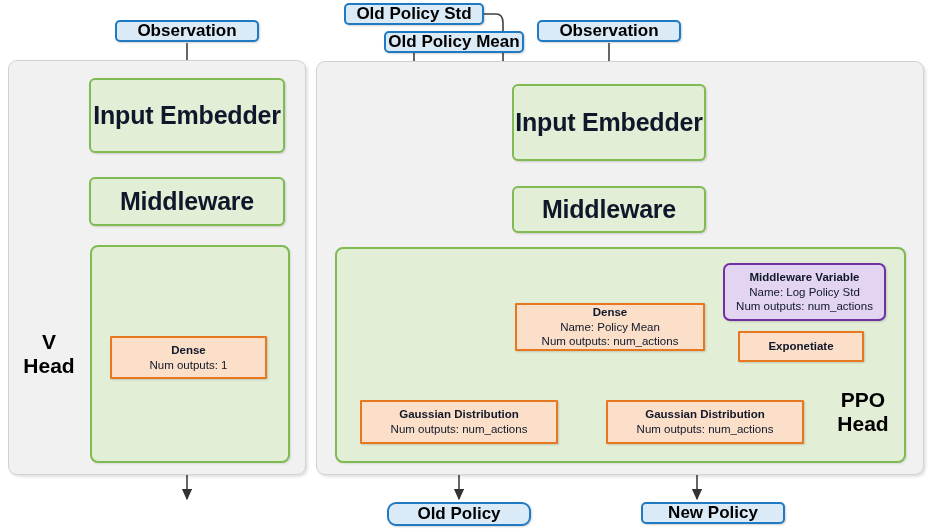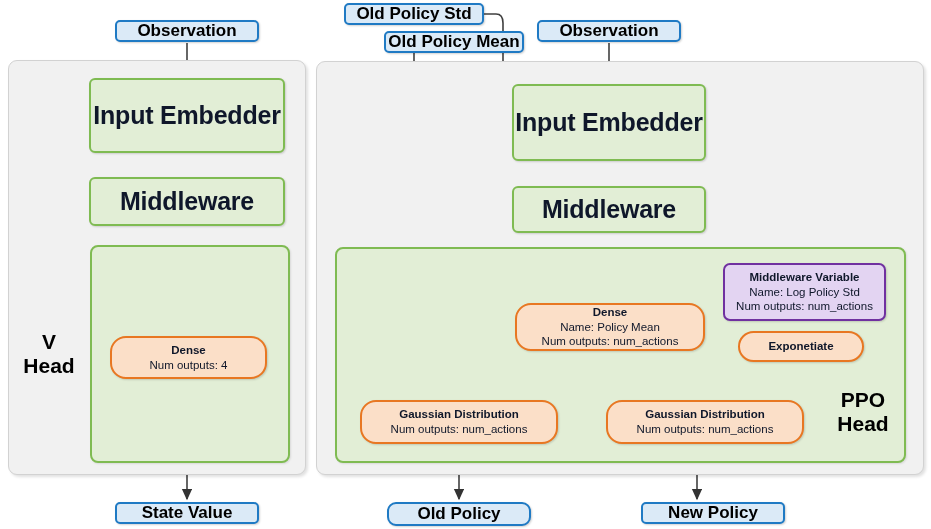--- a/index.html
+++ b/index.html
@@ -36,21 +36,21 @@
   .green-node{
     background:#e2eed6;
     border:2px solid #7fbb52;
     border-radius:6px;
     box-shadow:1px 1px 2px rgba(0,0,0,0.15);
     font-weight:bold;
   }
   .orange-node{
     background:#fbdfc8;
     border:2px solid #e87722;
-    border-radius:16px;
+    border-radius:1px;
     box-shadow:1px 1px 2px rgba(0,0,0,0.15);
   }
   .purple-node{
     background:#e3d4f2;
     border:2px solid #7030a0;
     border-radius:7px;
     box-shadow:1px 1px 2px rgba(0,0,0,0.15);
   }
   .blue-node{
     background:#dbeaf7;
@@ -136,26 +136,23 @@
   <div class="node green-node" style="left:89px;top:78px;width:196px;height:75px;">
     <span class="big-label">Input Embedder</span>
   </div>
 
   <div class="node green-node" style="left:89px;top:177px;width:196px;height:49px;">
     <span class="big-label">Middleware</span>
   </div>
 
   <div class="node orange-node" style="left:110px;top:336px;width:157px;height:43px;">
     <span class="ttl">Dense</span>
-    <span class="sub">Num outputs: 4</span>
-  </div>
-
-  <div class="blue-node" style="left:115px;top:502px;width:144px;height:22px;">
-    <span>State Value</span>
-  </div>
+    <span class="sub">Num outputs: 1</span>
+  </div>
+
 
   <div class="gray-panel" style="left:316px;top:61px;width:606px;height:412px;"></div>
 
   <div class="green-panel" style="left:335px;top:247px;width:567px;height:212px;"></div>
 
   <div class="section-label" style="left:820px;top:388px;width:86px;">
     <div>PPO</div>
     <div>Head</div>
   </div>
 

